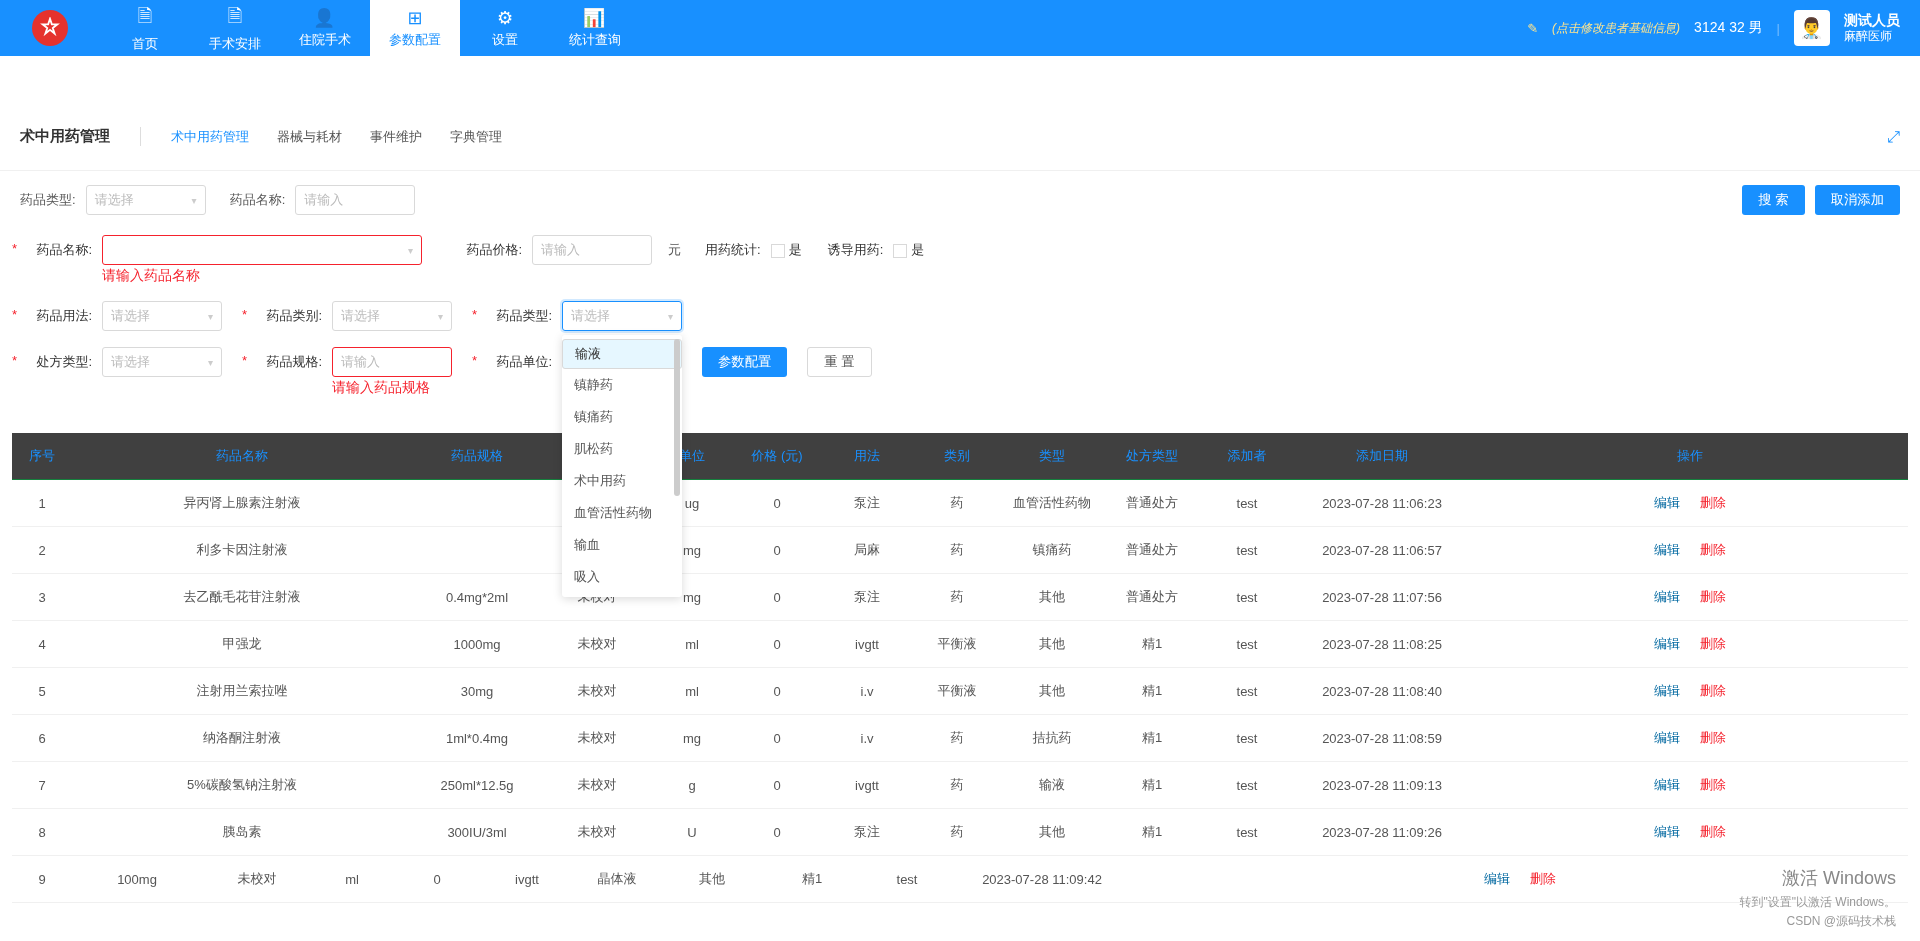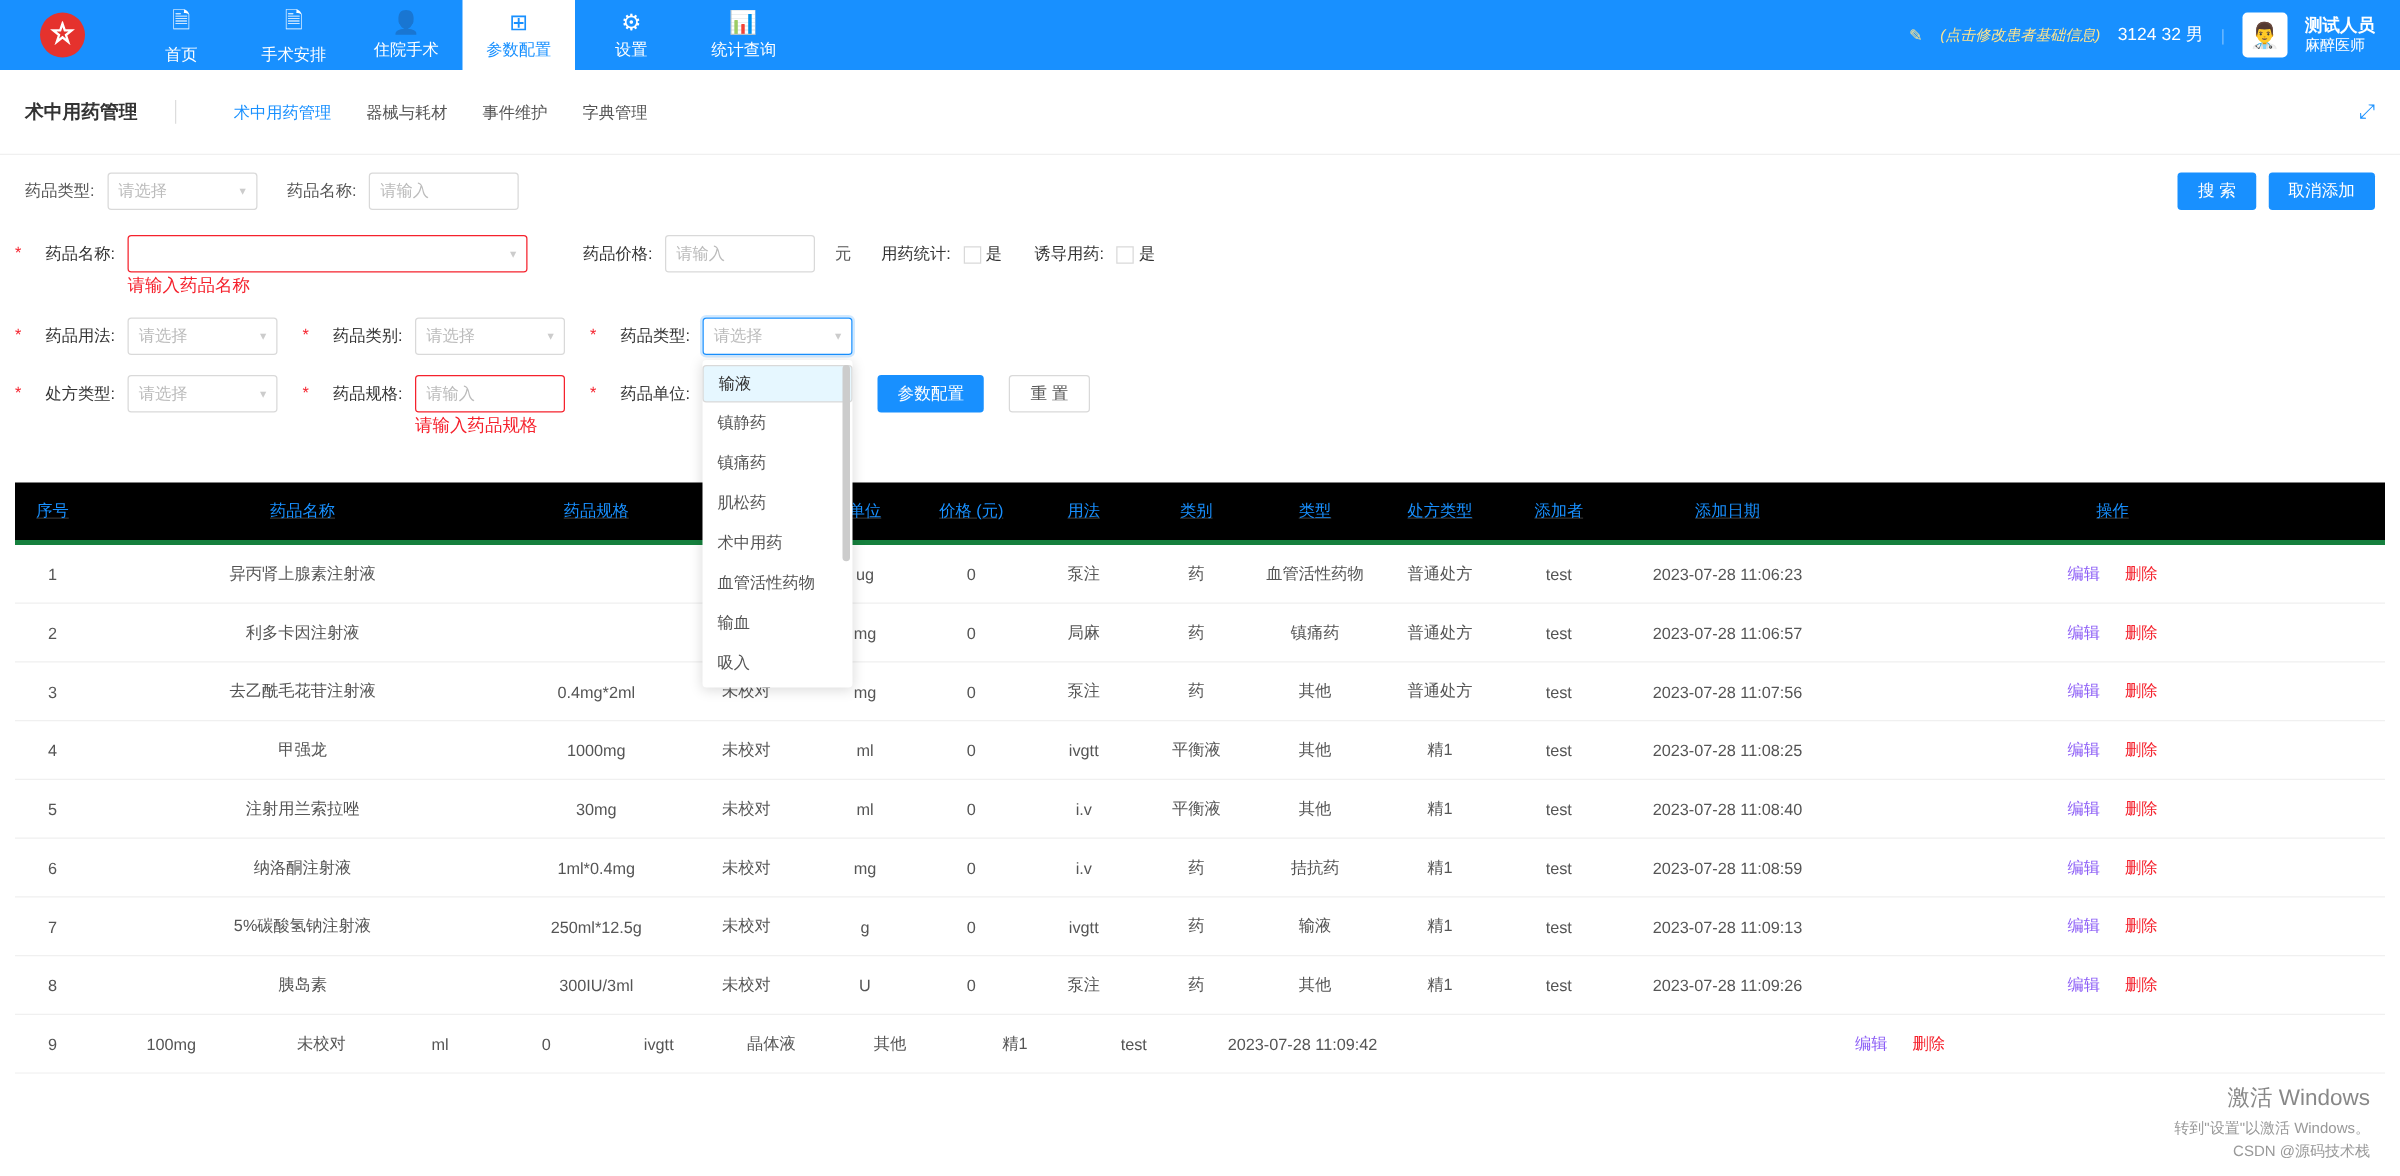--- a/index.html
+++ b/index.html
@@ -9,21 +9,21 @@
 .logo-badge { width: 36px; height: 36px; border-radius: 50%; background: #e5322d; display: flex; align-items: center; justify-content: center; }
 .nav-items { display: flex; height: 56px; }
 .nav-item { width: 90px; display: flex; flex-direction: column; align-items: center; justify-content: center; gap: 2px; cursor: pointer; font-size: 13px; }
 .nav-item.active { background: #fff; color: #1890ff; }
 .nav-icon { font-size: 18px; }
 .top-right { margin-left: auto; display: flex; align-items: center; padding-right: 20px; gap: 14px; }
 .patient-link { color: #ffe58f; font-style: italic; cursor: pointer; font-size: 12px; }
 .patient-info { color: #fff; font-size: 14px; }
 .avatar { width: 36px; height: 36px; background: #fff; border-radius: 4px; display: flex; align-items: center; justify-content: center; color: #1890ff; font-size: 20px; }
 .user-block { display: flex; flex-direction: column; line-height: 1.3; font-size: 12px; }
-.sub-nav { display: flex; align-items: center; padding: 24px 20px; gap: 46px; border-bottom: 1px solid #f0f0f0; }
+.sub-nav { display: flex; align-items: center; padding: 24px 20px; gap: 30px; border-bottom: 1px solid #f0f0f0; margin-top: 47px; }
 .sub-title { font-weight: bold; font-size: 15px; border-right: 1px solid #ddd; padding-right: 30px; }
 .sub-tab { cursor: pointer; color: #555; }
 .sub-tab.active { color: #1890ff; }
 .expand-ic { margin-left: auto; color: #1890ff; cursor: pointer; font-size: 16px; }
 .filter-bar { display: flex; align-items: center; padding: 14px 20px; gap: 10px; }
 .lbl { color: #555; }
 .sel, .inp { height: 30px; border: 1px solid #d9d9d9; border-radius: 3px; padding: 0 8px; background: #fff; color: #bbb; display: flex; align-items: center; justify-content: space-between; }
 .sel { width: 120px; }
 .inp { width: 120px; }
 .arrow-dn { color: #ccc; font-size: 10px; }
@@ -40,28 +40,28 @@
 .f-inp { width: 120px; height: 30px; border: 1px solid #d9d9d9; border-radius: 3px; padding: 0 8px; color: #bbb; display: flex; align-items: center; }
 .f-inp.err { border-color: #f5222d; }
 .err-msg { color: #f5222d; font-size: 14px; margin-top: 2px; }
 .cb { width: 14px; height: 14px; border: 1px solid #d9d9d9; display: inline-block; vertical-align: middle; margin-right: 4px; }
 .unit-tx { color: #555; margin: 0 14px 0 6px; padding-top: 6px; }
 .dropdown { position: absolute; width: 120px; background: #fff; border-radius: 3px; box-shadow: 0 2px 10px rgba(0,0,0,0.15); z-index: 100; padding: 4px 0; }
 .dd-item { padding: 7px 12px; cursor: pointer; color: #555; }
 .dd-item.sel { background: #e6f7ff; font-weight: 500; color: #333; }
 .dd-scroll { position: absolute; right: 2px; top: 4px; width: 6px; height: 60%; background: #ccc; border-radius: 3px; }
 .tbl { width: calc(100% - 24px); margin: 0 12px; }
-.tbl-hd { display: flex; background: #000000; border-bottom: 4px solid #15803d; text-decoration: underline; }
+.tbl-hd { display: flex; background: #404040; border-bottom: 1px solid #15803d; }
 .th { padding: 14px 8px; color: #1890ff; font-weight: 500; text-align: center; }
 .tbl-row { display: flex; border-bottom: 1px solid #f0f0f0; }
 .td { padding: 14px 8px; text-align: center; color: #555; display: flex; align-items: center; justify-content: center; }
 .c1 { width: 60px; } .c2 { width: 340px; } .c3 { width: 130px; } .c4 { width: 110px; }
 .c5 { width: 80px; } .c6 { width: 90px; } .c7 { width: 90px; } .c8 { width: 90px; text-align: center; }
 .c9 { width: 100px; } .c10 { width: 100px; } .c11 { width: 90px; } .c12 { width: 180px; } .c13 { flex: 1; }
-.op-edit { color: #8b5cf6; cursor: pointer; margin-right: 20px; }
+.op-edit { color: #0369a1; cursor: pointer; margin-right: 20px; }
 .op-del { color: #f5222d; cursor: pointer; }
 .wm { position: fixed; right: 24px; bottom: 10px; color: #999; font-size: 12px; text-align: right; line-height: 1.6; pointer-events: none; }
 .wm1 { font-size: 18px; color: #888; }
 .col { display: flex; flex-direction: column; }
 .dd-wrap { position: relative; }
 </style>
 </head>
 <body>
 
 <div class="top-nav">

